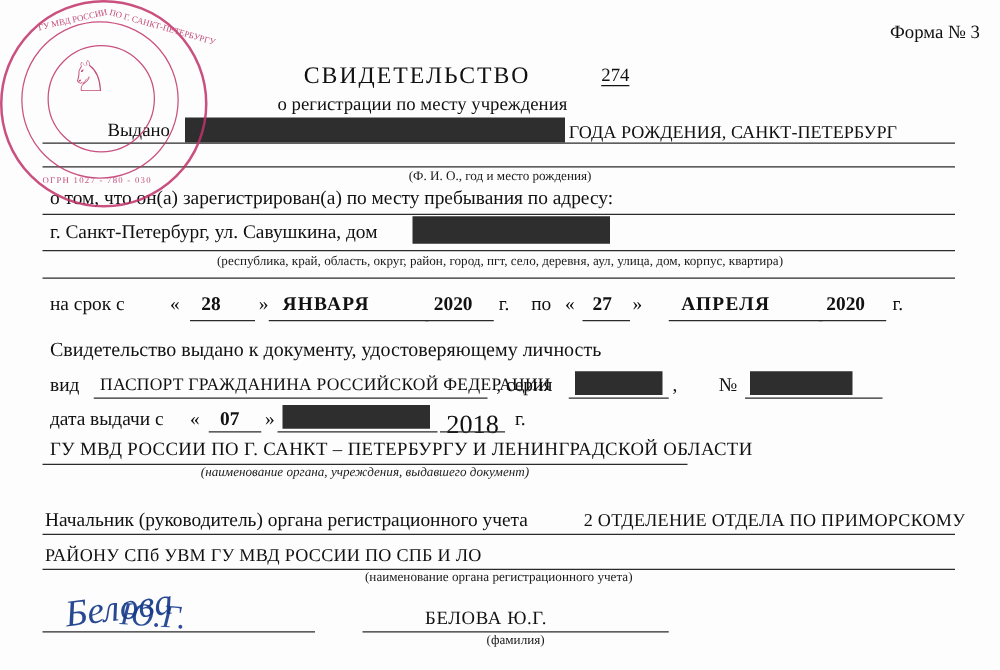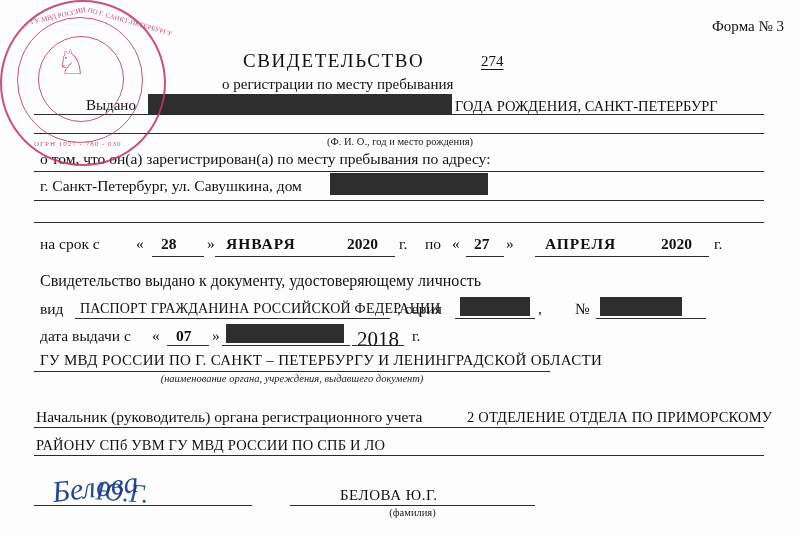--- a/index.html
+++ b/index.html
@@ -271,34 +271,35 @@
 </style>
 </head>
 <body>
 
 <div class="page">
 
   <div class="txt" id="form-number">Форма № 3</div>
 
   <div class="txt" id="title-main">СВИДЕТЕЛЬСТВО</div>
   <div class="txt" id="title-number">274</div>
-  <div class="txt" id="title-sub">о регистрации по месту пребывания</div>
+  <div class="txt" id="title-sub">о регистрации по месту учреждения</div>
 
   <div class="txt" id="label-issued">Выдано</div>
   <div class="redact" id="redact-fio"></div>
   <div class="txt" id="issued-tail">ГОДА РОЖДЕНИЯ, САНКТ-ПЕТЕРБУРГ</div>
   <div class="line" id="line-issued"></div>
   <div class="line" id="line-fio-under"></div>
   <div class="small-caption abs" id="caption-fio">(Ф. И. О., год и место рождения)</div>
 
   <div class="txt" id="text-registered">о том, что он(а) зарегистрирован(а) по месту пребывания по адресу:</div>
   <div class="line" id="line-addr1"></div>
   <div class="txt" id="text-address">г. Санкт-Петербург, ул. Савушкина, дом</div>
   <div class="redact" id="redact-addr"></div>
   <div class="line" id="line-addr2"></div>
+  <div class="small-caption abs" id="caption-addr">(республика, край, область, округ, район, город, пгт, село, деревня, аул, улица, дом, корпус, квартира)</div>
   <div class="line" id="line-addr3"></div>
 
   <div class="txt" id="term-label">на срок с</div>
   <div class="txt" id="term-q1">«</div>
   <div class="txt" id="term-day-from">28</div>
   <div class="txt" id="term-q2">»</div>
   <div class="txt" id="term-month-from">ЯНВАРЯ</div>
   <div class="txt" id="term-year-from">2020</div>
   <div class="txt" id="term-g1">г.</div>
   <div class="txt" id="term-po">по</div>
@@ -340,20 +341,21 @@
 
   <div class="txt" id="organ-name">ГУ  МВД  РОССИИ  ПО  Г. САНКТ – ПЕТЕРБУРГУ  И  ЛЕНИНГРАДСКОЙ ОБЛАСТИ</div>
   <div class="line" id="line-organ"></div>
   <div class="small-caption abs" id="caption-organ">(наименование органа, учреждения, выдавшего документ)</div>
 
   <div class="txt" id="chief-label">Начальник (руководитель) органа регистрационного учета</div>
   <div class="txt" id="chief-value1">2 ОТДЕЛЕНИЕ ОТДЕЛА  ПО ПРИМОРСКОМУ</div>
   <div class="line" id="line-chief1"></div>
   <div class="txt" id="chief-value2">РАЙОНУ СПб УВМ  ГУ  МВД  РОССИИ  ПО СПБ  И  ЛО</div>
   <div class="line" id="line-chief2"></div>
+  <div class="small-caption abs" id="caption-chief">(наименование органа регистрационного учета)</div>
 
   <div id="stamp">
     <div id="stamp-inner"></div>
     <div id="stamp-core"></div>
     <div id="stamp-eagle">♘</div>
     <div class="stamp-text" id="stamp-top">ГУ МВД РОССИИ</div>
     <div class="stamp-text" id="stamp-top2">ПО Г. САНКТ-ПЕТЕРБУРГУ</div>
     <div class="stamp-text" id="stamp-bottom">ОГРН 1027 - 780 - 030</div>
   </div>
   <div id="signature">Белова</div>

